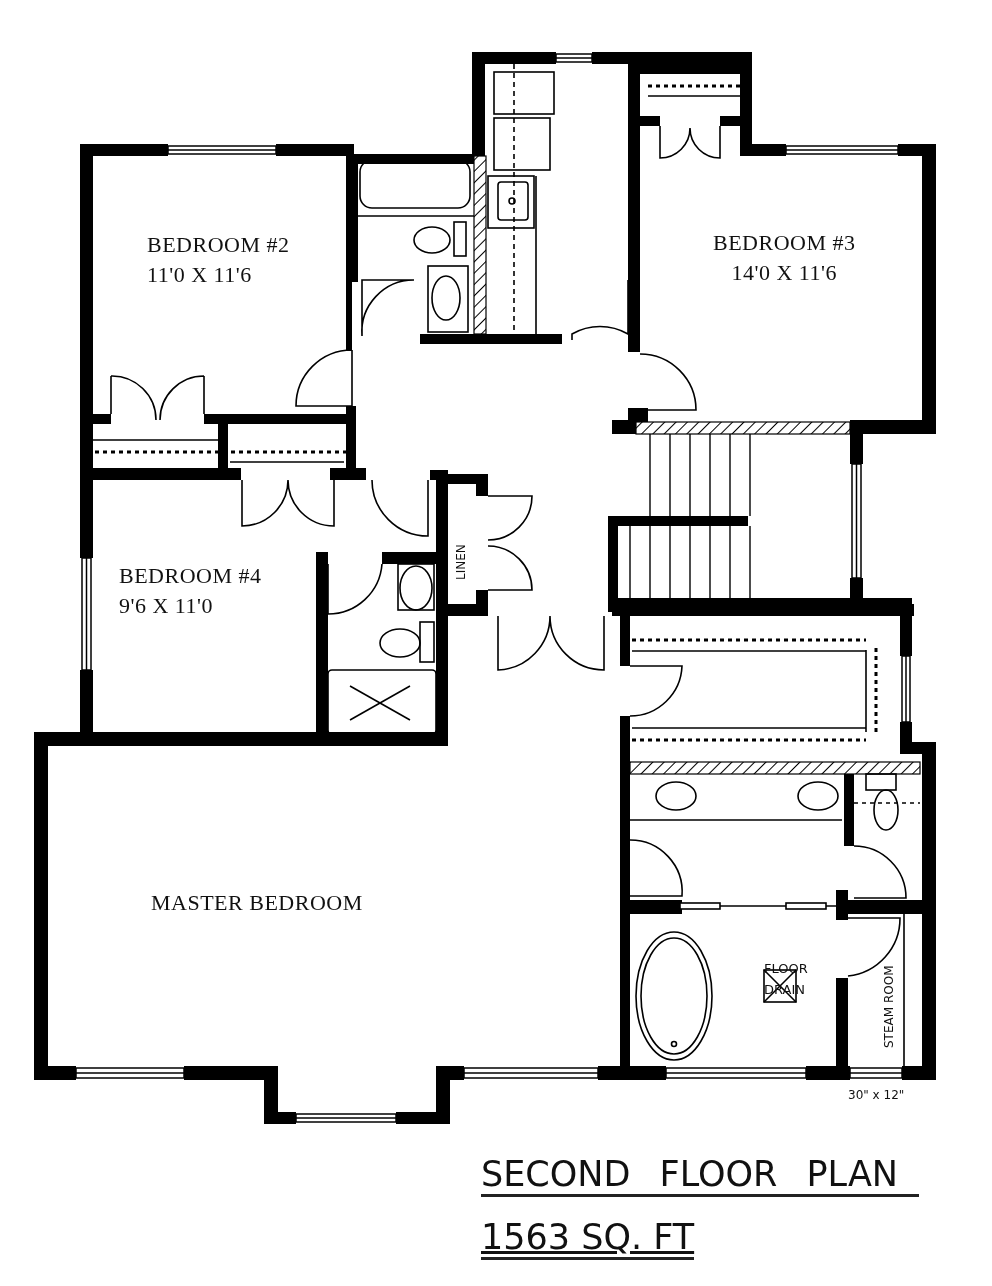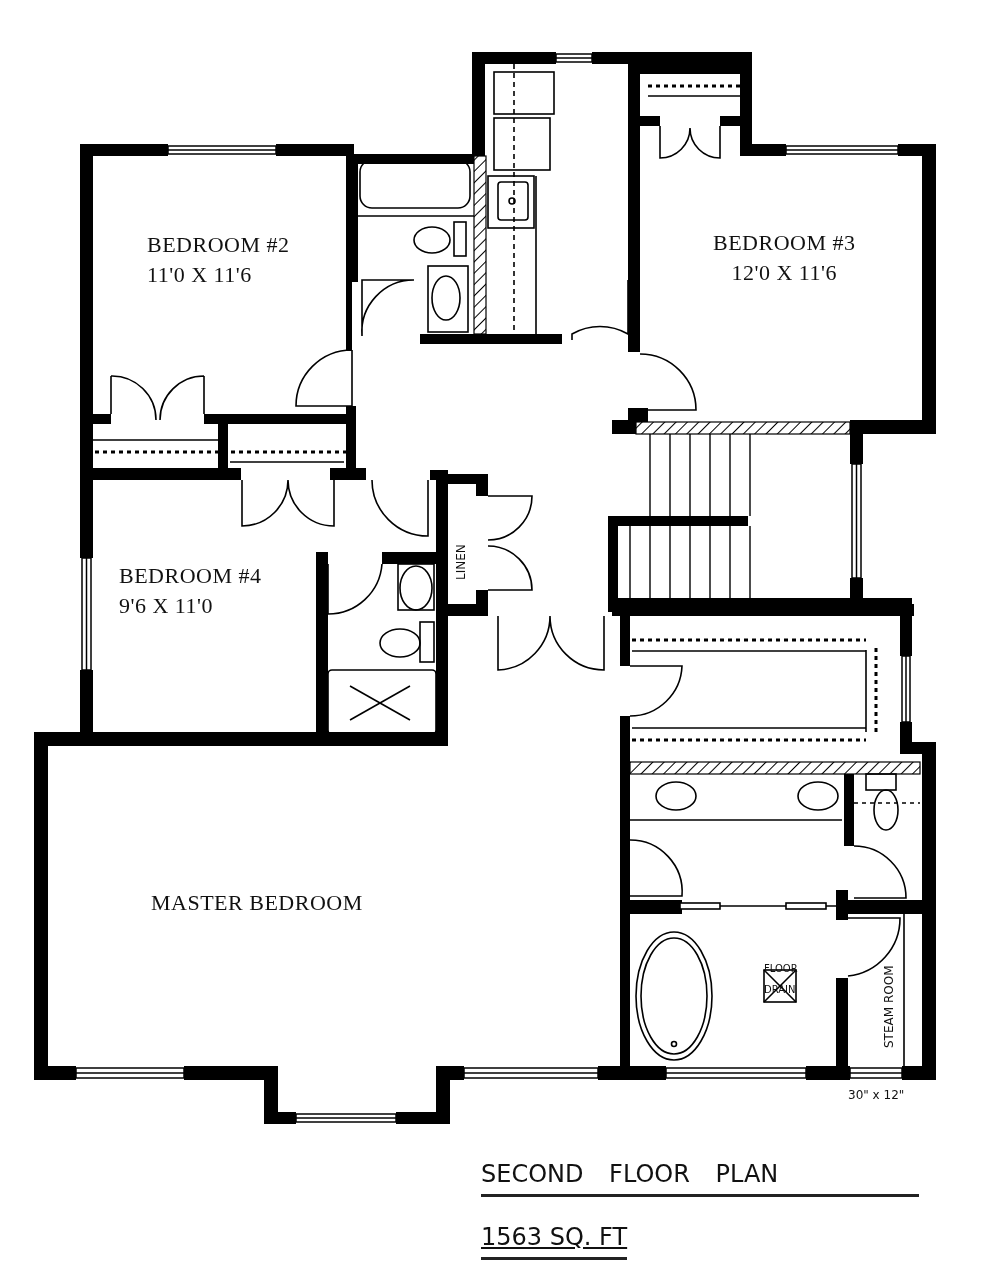--- a/index.html
+++ b/index.html
@@ -2,21 +2,21 @@
 <html><head>
 <meta charset="utf-8">
 <style>
   html, body { margin: 0; padding: 0; background: #ffffff; }
   body { width: 992px; height: 1286px; position: relative; overflow: hidden; font-family: "DejaVu Sans", sans-serif; }
   #plan { position: absolute; left: 0; top: 0; }
   .room-label { position: absolute; color: #111; font-family: Liberation Serif, serif; font-size: 22px; line-height: 30px; letter-spacing: 0.5px; white-space: nowrap; }
   .room-label span { display: block; }
   .small-label { position: absolute; color: #111; font-family: "DejaVu Sans", sans-serif; font-size: 12px; white-space: nowrap; }
   .vert { transform: rotate(-90deg); transform-origin: left top; }
-  .title { position: absolute; left: 481px; color: #111; font-family: "DejaVu Sans", sans-serif; font-size: 24px; line-height: 40px; border-bottom: 3px solid #222; white-space: nowrap; }
+  .title { position: absolute; left: 481px; color: #111; font-family: "DejaVu Sans", sans-serif; font-size: 35px; line-height: 40px; border-bottom: 3px solid #222; white-space: nowrap; }
   .title-1 { top: 1154px; width: 438px; word-spacing: 18px; }
   .title-2 { top: 1217px; text-decoration: underline; }
 </style>
 </head>
 <body>
 
 <svg id="plan" width="992" height="1286" viewBox="0 0 992 1286" xmlns="http://www.w3.org/2000/svg">
   <defs>
     <pattern id="hatch" width="8" height="8" patternUnits="userSpaceOnUse" patternTransform="rotate(45)">
       <rect width="8" height="8" fill="#fff"></rect>
@@ -263,32 +263,32 @@
     <path d="M848 918 L900 918 A58 58 0 0 1 848 976"></path>
   </g>
 </svg>
 
 <div class="room-label" style="left:147px; top:230px;">
   <span>BEDROOM #2</span>
   <span>11'0 X 11'6</span>
 </div>
 <div class="room-label" style="left:713px; top:228px;text-align:center;">
   <span>BEDROOM #3</span>
-  <span>12'0 X 11'6</span>
+  <span>14'0 X 11'6</span>
 </div>
 <div class="room-label" style="left:119px; top:561px;">
   <span>BEDROOM #4</span>
   <span>9'6 X 11'0</span>
 </div>
 <div class="room-label" style="left:151px; top:888px;">
   <span>MASTER BEDROOM</span>
 </div>
 
 <div class="small-label vert" style="left:454px; top:580px;">LINEN</div>
 <div class="small-label vert" style="left:882px; top:1048px;">STEAM ROOM</div>
-<div class="small-label" style="left:764px; top:964px; font-size:10px; line-height:9px;">
+<div class="small-label" style="left:764px; top:964px; font-size:13px; line-height:9px;">
   <div>FLOOR</div>
   <div style="margin-top:12px">DRAIN</div>
 </div>
 <div class="small-label" style="left:848px; top:1088px;">30" x 12"</div>
 
 <div class="title title-1">SECOND FLOOR PLAN</div>
 <div class="title title-2">1563 SQ. FT</div>
 
 </body></html>

